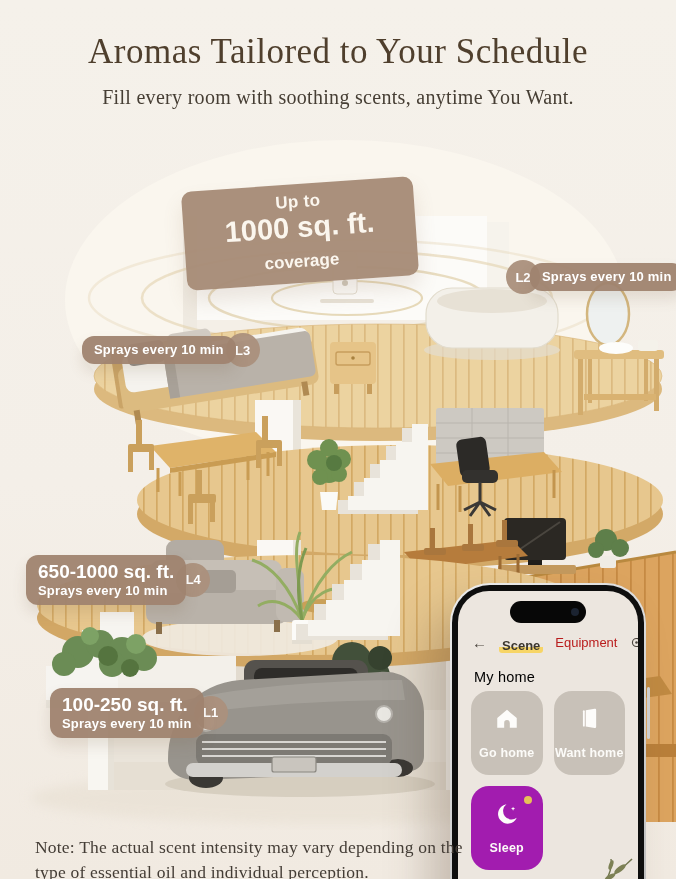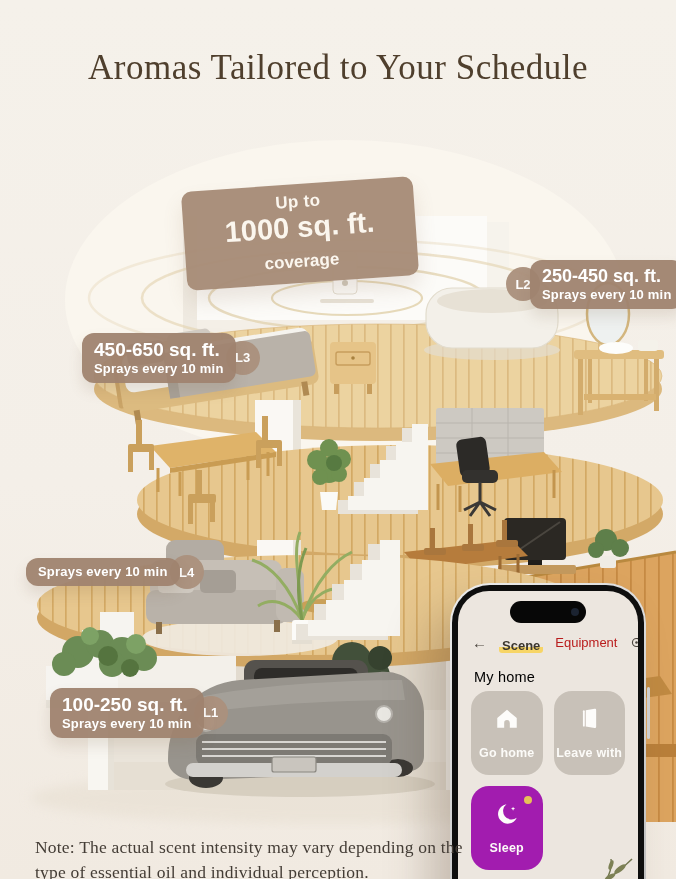--- a/index.html
+++ b/index.html
@@ -4,21 +4,21 @@
 <style>
   html,body{margin:0;padding:0;background:#ddd8cf;}
   .canvas{
     position:relative;width:676px;height:879px;margin:0 auto;overflow:hidden;
     background:linear-gradient(180deg,#f5f1ea 0%,#f4efe8 55%,#f1eae1 100%);
     font-family:"Liberation Sans","DejaVu Sans",sans-serif;
   }
   
   .hdr{position:absolute;left:0;top:0;width:100%;text-align:center;}
   .title{
-    margin:16px;padding-top:32px;font-family:"Liberation Serif","DejaVu Serif",serif;
+    margin:0;padding-top:32px;font-family:"Liberation Serif","DejaVu Serif",serif;
     font-size:35px;font-weight:500;color:#4f3f2d;letter-spacing:.5px;
   }
   .subtitle{
     margin:14px 0 0 0;font-family:"Liberation Serif","DejaVu Serif",serif;
     font-size:20px;font-weight:400;color:#463e34;letter-spacing:.3px;
   }
   
   .house{position:absolute;left:0;top:0;width:676px;height:879px;}
   
   .badge{
@@ -354,48 +354,48 @@
       <path d="M202 742 h184 M202 749 h184 M202 756 h184" stroke="#d8d6d2" stroke-width="2"></path>
       <rect x="186" y="763" width="216" height="14" rx="7" fill="#d3d1cd"></rect>
       <circle cx="206" cy="722" r="9" fill="#e9e7e2" stroke="#b5b2ac" stroke-width="2"></circle>
       <circle cx="384" cy="714" r="8" fill="#e9e7e2" stroke="#b5b2ac" stroke-width="2"></circle>
       <rect x="272" y="757" width="44" height="15" rx="2" fill="#c9c5be" stroke="#8a8780" stroke-width="1.2"></rect>
     </g>
   </svg>
 
   <div class="hdr">
     <h1 class="title">Aromas Tailored to Your Schedule</h1>
+    <p class="subtitle">Fill every room with soothing scents, anytime You Want.</p>
   </div>
 
   <div class="badge">
     <div class="up">Up to</div>
     <div class="big">
       <span>1000 sq. ft.</span>
       <span class="small">coverage</span>
     </div>
   </div>
 
   <div class="lvl lvl-l2">
     <div class="dot left">L2</div>
     <div class="box">
-      <div class="area">250-450 sq. ft.</div>
       <div class="freq">Sprays every 10 min</div>
     </div>
   </div>
 
   <div class="lvl lvl-l3">
     <div class="box">
-      <div class="area">450-650 sq. ft.</div>
       <div class="freq">Sprays every 10 min</div>
     </div>
     <div class="dot right">L3</div>
   </div>
 
   <div class="lvl lvl-l4">
     <div class="box">
+      <div class="area">650-1000 sq. ft.</div>
       <div class="freq">Sprays every 10 min</div>
     </div>
     <div class="dot right">L4</div>
   </div>
 
   <div class="lvl lvl-l1">
     <div class="box">
       <div class="area">100-250 sq. ft.</div>
       <div class="freq">Sprays every 10 min</div>
     </div>
@@ -433,21 +433,21 @@
             </span>
             <span class="lbl">Go home</span>
           </div>
           <div class="tile">
             <span>
               <svg viewBox="0 0 24 24" width="26" height="26">
                 <path d="M9 4 L17.2 2.6 C18 2.5 18.6 3 18.6 3.8 V19.2 C18.6 20 18 20.5 17.2 20.4 L9 19 Z" fill="#fdfcfa"></path>
                 <rect x="6.4" y="4" width="1.7" height="15" rx=".85" fill="#fdfcfa"></rect>
               </svg>
             </span>
-            <span class="lbl">Leave with</span>
+            <span class="lbl">Want home</span>
           </div>
           <div class="tile dark">
             <span class="corner-dot"></span>
             <span>
               <svg viewBox="0 0 24 24" width="26" height="26">
                 <path d="M11.5 3 a9 9 0 1 0 9.5 12.5 a7.6 7.6 0 0 1 -9.5 -12.5 Z" fill="#fdfcfa"></path>
                 <path d="M17.6 5.2 l.55 1.35 1.35.55 -1.35.55 -.55 1.35 -.55 -1.35 -1.35 -.55 1.35 -.55 Z" fill="#fdfcfa"></path>
               </svg>
             </span>
             <span class="lbl">Sleep</span>

